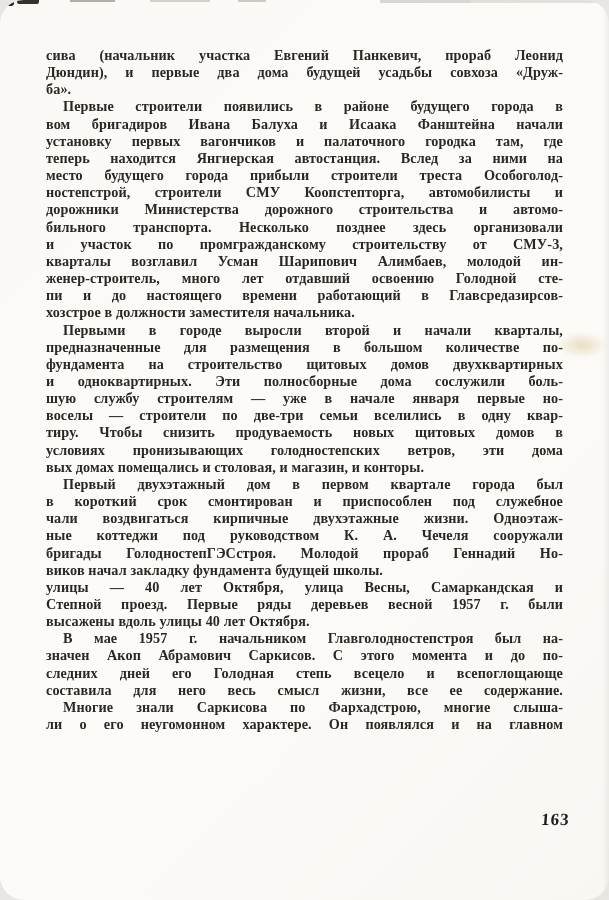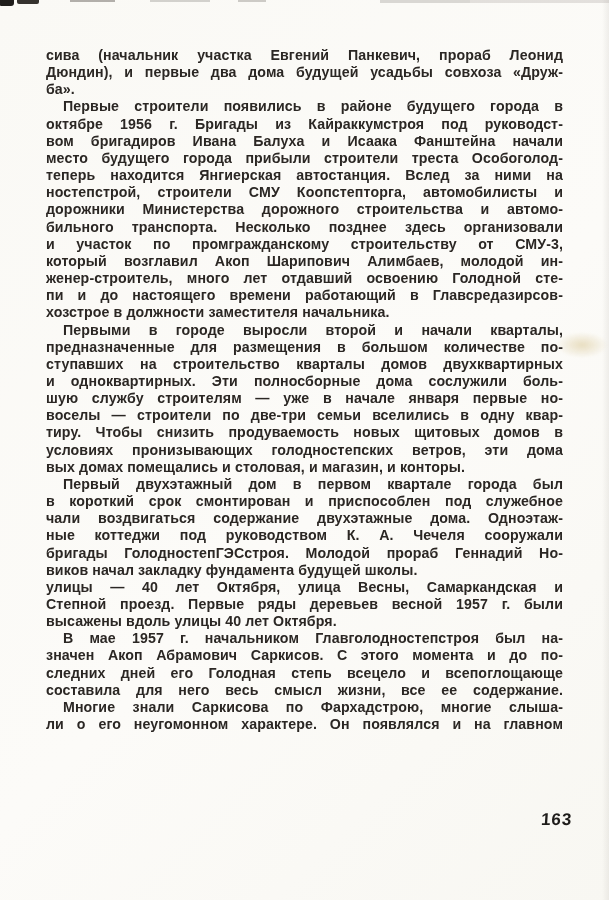--- a/index.html
+++ b/index.html
@@ -2,21 +2,22 @@
 <html><head>
 <meta charset="utf-8">
 <style>
   html,body { margin:0; padding:0; background:#e8e6e2; }
   .page {
     position:relative;
     width:609px; height:900px;
     margin:0 auto;
     background:linear-gradient(135deg,#faf9f5 0%, #fcfbf8 55%, #f8f7f2 100%);
     overflow:hidden;
-    font-family:Liberation Sans, sans-serif;
+    font-family:Liberation Serif, serif;
+    border-radius:24px;
   }
   .text-block {
     position:absolute;
     left:46px; top:47px; width:517px;
     color:#2b2724;
     font-size:14.2px;
     line-height:17.15px;
     font-weight:600;
     letter-spacing:0.1px;
   }
@@ -68,48 +69,48 @@
   <div class="stain"></div>
 
   <div class="text-block">
       <div class="paragraph">
         <div class="line">сива (начальник участка Евгений Панкевич, прораб Леонид</div>
         <div class="line">Дюндин), и первые два дома будущей усадьбы совхоза «Друж-</div>
         <div class="line lastline">ба».</div>
       </div>
       <div class="paragraph">
         <div class="line indent">Первые строители появились в районе будущего города в</div>
-        <div class="line">октябре 1956 г. Бригады из Кайраккумстроя под руководст-</div>
         <div class="line">вом бригадиров Ивана Балуха и Исаака Фанштейна начали</div>
+        <div class="line">установку первых вагончиков и палаточного городка там, где</div>
+        <div class="line">теперь находится Янгиерская автостанция. Вслед за ними на</div>
         <div class="line">место будущего города прибыли строители треста Особоголод-</div>
-        <div class="line">теперь находится Янгиерская автостанция. Вслед за ними на</div>
         <div class="line">ностепстрой, строители СМУ Коопстепторга, автомобилисты и</div>
         <div class="line">дорожники Министерства дорожного строительства и автомо-</div>
         <div class="line">бильного транспорта. Несколько позднее здесь организовали</div>
         <div class="line">и участок по промгражданскому строительству от СМУ-3,</div>
-        <div class="line">который возглавил Акоп Шарипович Алимбаев, молодой ин-</div>
+        <div class="line">кварталы возглавил Усман Шарипович Алимбаев, молодой ин-</div>
         <div class="line">женер-строитель, много лет отдавший освоению Голодной сте-</div>
         <div class="line">пи и до настоящего времени работающий в Главсредазирсов-</div>
         <div class="line lastline">хозстрое в должности заместителя начальника.</div>
       </div>
       <div class="paragraph">
         <div class="line indent">Первыми в городе выросли второй и начали кварталы,</div>
         <div class="line">предназначенные для размещения в большом количестве по-</div>
-        <div class="line">ступавших на строительство кварталы домов двухквартирных</div>
+        <div class="line">фундамента на строительство щитовых домов двухквартирных</div>
         <div class="line">и одноквартирных. Эти полносборные дома сослужили боль-</div>
         <div class="line">шую службу строителям — уже в начале января первые но-</div>
         <div class="line">воселы — строители по две-три семьи вселились в одну квар-</div>
         <div class="line">тиру. Чтобы снизить продуваемость новых щитовых домов в</div>
         <div class="line">условиях пронизывающих голодностепских ветров, эти дома</div>
         <div class="line lastline">вых домах помещались и столовая, и магазин, и конторы.</div>
       </div>
       <div class="paragraph">
         <div class="line indent">Первый двухэтажный дом в первом квартале города был</div>
         <div class="line">в короткий срок смонтирован и приспособлен под служебное</div>
-        <div class="line">чали воздвигаться содержание двухэтажные дома. Одноэтаж-</div>
+        <div class="line">чали воздвигаться кирпичные двухэтажные жизни. Одноэтаж-</div>
         <div class="line">ные коттеджи под руководством К. А. Чечеля сооружали</div>
         <div class="line">бригады ГолодностепГЭСстроя. Молодой прораб Геннадий Но-</div>
         <div class="line lastline">виков начал закладку фундамента будущей школы.</div>
       </div>
       <div class="paragraph">
         <div class="line">улицы — 40 лет Октября, улица Весны, Самаркандская и</div>
         <div class="line">Степной проезд. Первые ряды деревьев весной 1957 г. были</div>
         <div class="line lastline">высажены вдоль улицы 40 лет Октября.</div>
       </div>
       <div class="paragraph">

